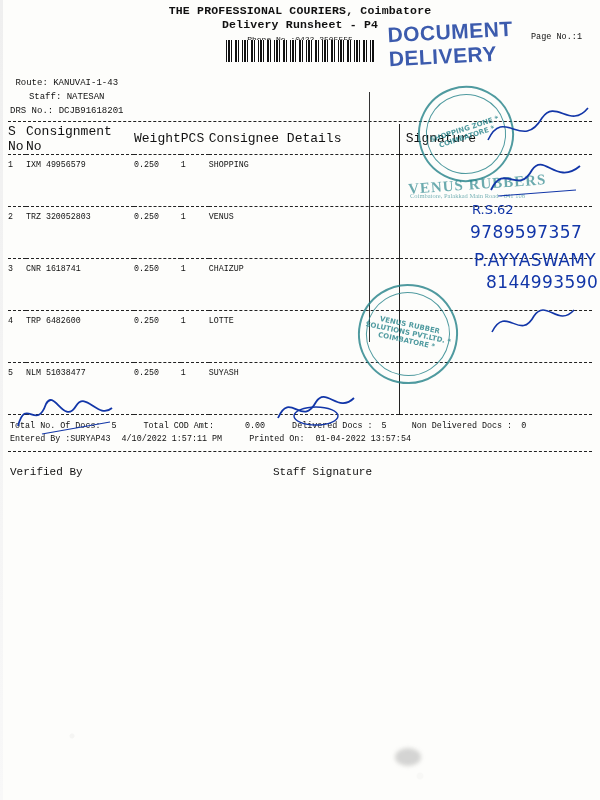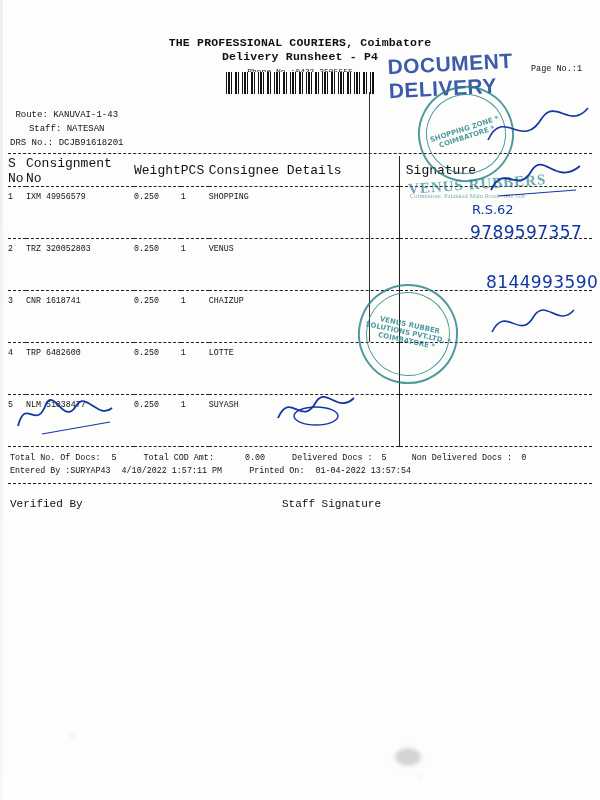--- a/index.html
+++ b/index.html
@@ -11,21 +11,21 @@
     position:relative;
     overflow:hidden;
   }
   .page{
     position:absolute;inset:0;
     background:
       radial-gradient(circle at 12% 92%, rgba(0,0,0,0.03) 0 2px, transparent 3px),
       radial-gradient(circle at 70% 97%, rgba(0,0,0,0.02) 0 3px, transparent 4px),
       #fdfdfb;
   }
-  .sheet{position:absolute;left:8px;top:4px;width:584px;margin-top:32px;}
+  .sheet{position:absolute;left:8px;top:4px;width:584px;}
   
   .hdr{text-align:center;line-height:1.25;}
   .hdr .l1{font-size:11.5px;font-weight:bold;letter-spacing:.2px;}
   .hdr .l2{font-size:11.5px;font-weight:bold;letter-spacing:.2px;}
   .hdr .l3{font-size:8px;margin-top:2px;}
   .pageno{position:absolute;right:10px;top:28px;font-size:8.5px;}
   .barcode{
     position:absolute;left:218px;top:36px;width:148px;height:22px;
     background:repeating-linear-gradient(90deg,
       #111 0 1px, #fff 1px 2px, #111 2px 4px, #fff 4px 5px,
@@ -52,21 +52,21 @@
   
   .vline{position:absolute;left:369px;top:92px;width:0;border-left:1px solid #333;height:250px;}
   
   .totals{margin-top:6px;font-size:8.4px;position:relative;height:30px;}
   .totals .t1{position:absolute;left:2px;top:0;}
   .totals .t2{position:absolute;left:2px;top:13px;}
   .totals .t1 span,.totals .t2 span{display:inline-block;}
   
   .footsign{position:relative;margin-top:14px;height:60px;font-size:11px;}
   .footsign .vb{position:absolute;left:2px;top:0;}
-  .footsign .ss{position:absolute;left:274px;top:0;text-align:right;}
+  .footsign .ss{position:absolute;left:265px;top:0;text-align:right;}
   .stamp{
     position:absolute;border:2px solid #1f7f86;border-radius:50%;
     color:#1f7f86;opacity:.78;
   }
   .stamp .inner{position:absolute;inset:6px;border:1px solid #1f7f86;border-radius:50%;}
   .stamp .txt{
     position:absolute;inset:0;display:flex;align-items:center;justify-content:center;
     font-family:"DejaVu Sans", sans-serif;font-size:7px;font-weight:bold;text-align:center;
     line-height:1.1;
   }
@@ -252,20 +252,21 @@
 
   <svg class="scrawl" style="left:484px;top:100px;" width="110" height="60">
     <path d="M4 40 C 20 6, 38 52, 58 18 C 72 -2, 86 30, 104 8" stroke="#1236a8" stroke-width="1.6" fill="none"></path>
   </svg>
   <svg class="scrawl" style="left:488px;top:156px;" width="100" height="46">
     <path d="M3 34 C 16 6, 30 40, 44 14 C 56 -4, 68 30, 92 10" stroke="#1236a8" stroke-width="1.8" fill="none"></path>
     <path d="M10 40 L 88 34" stroke="#1236a8" stroke-width="1.2" fill="none"></path>
   </svg>
   <div class="hw" style="left:472px;top:202px;font-size:13px;">R.S.62</div>
   <div class="hw big" style="left:470px;top:222px;">9789597357</div>
+  <div class="hw big" style="left:474px;top:250px;">P.AYYASWAMY</div>
   <div class="hw big" style="left:486px;top:272px;">8144993590</div>
 
   <svg class="scrawl" style="left:488px;top:300px;" width="90" height="48">
     <path d="M4 32 C 18 4, 32 42, 46 16 C 58 -2, 70 28, 86 10" stroke="#1236a8" stroke-width="1.6" fill="none"></path>
   </svg>
 
   <svg class="scrawl" style="left:12px;top:392px;" width="110" height="50">
     <path d="M6 34 C 14 4, 24 40, 34 12 C 42 -4, 52 34, 64 14 C 74 -2, 86 28, 100 16" stroke="#1236a8" stroke-width="1.8" fill="none"></path>
     <path d="M30 42 L 98 30" stroke="#1236a8" stroke-width="1.2" fill="none"></path>
   </svg>

